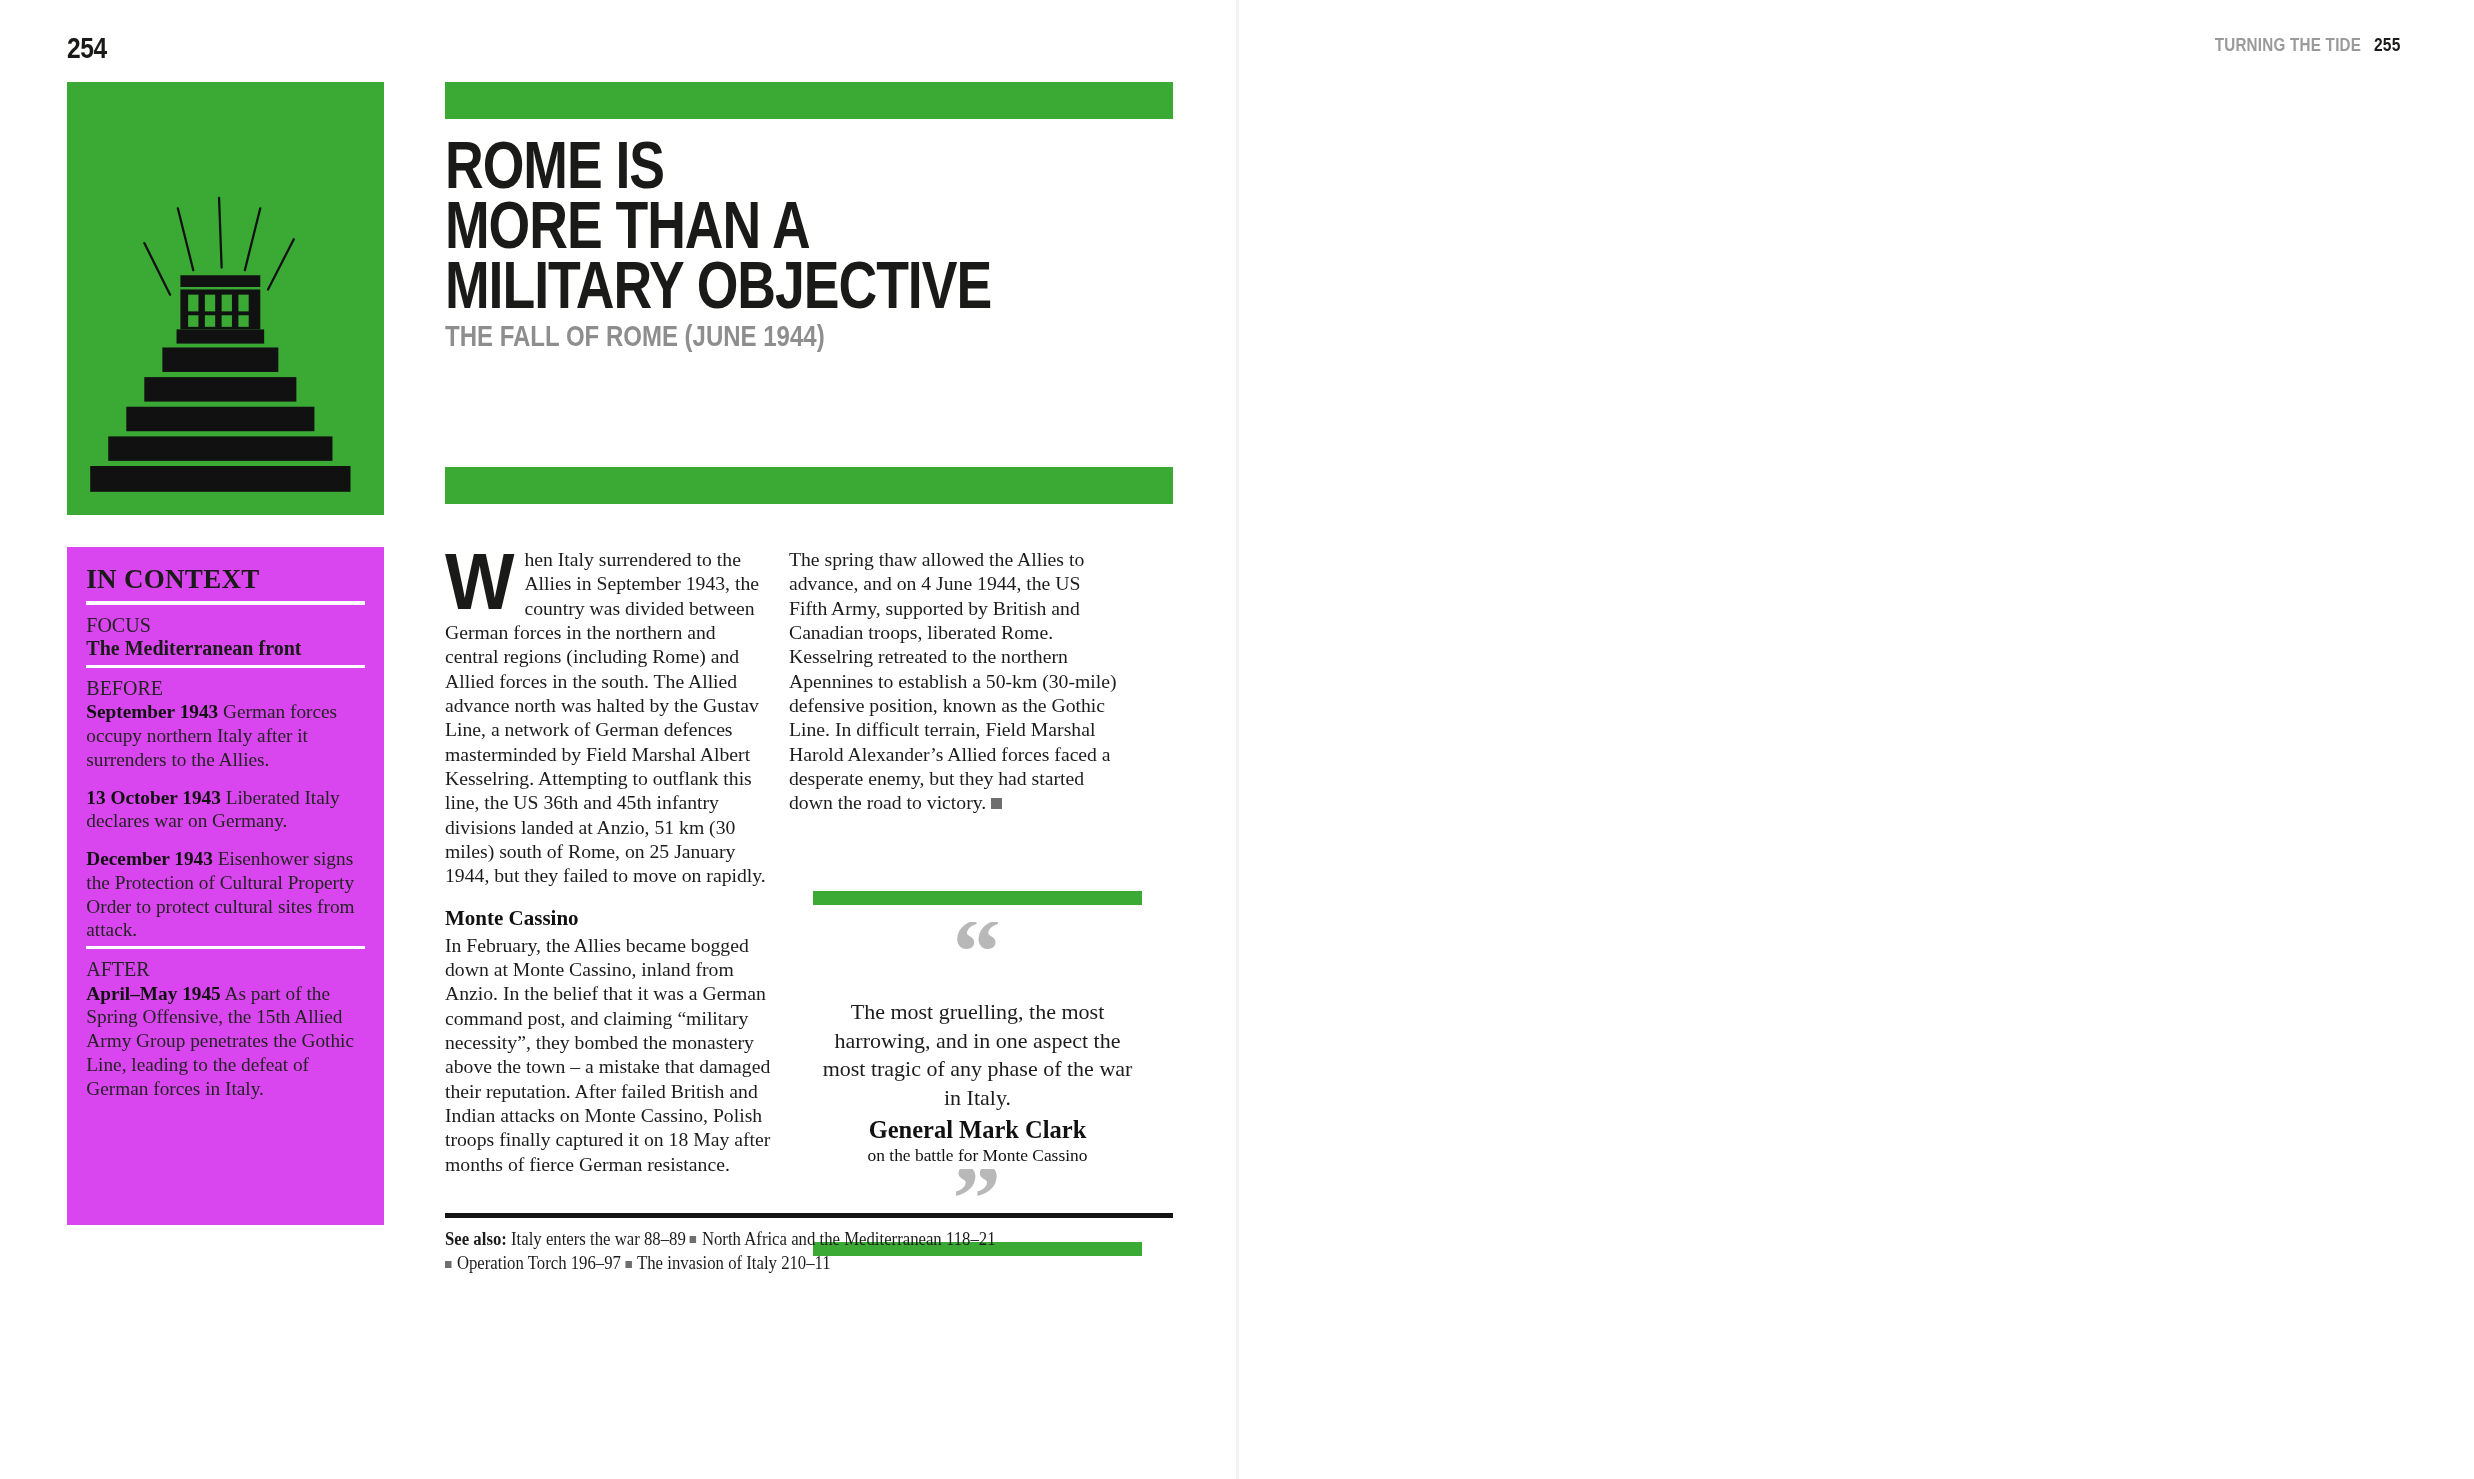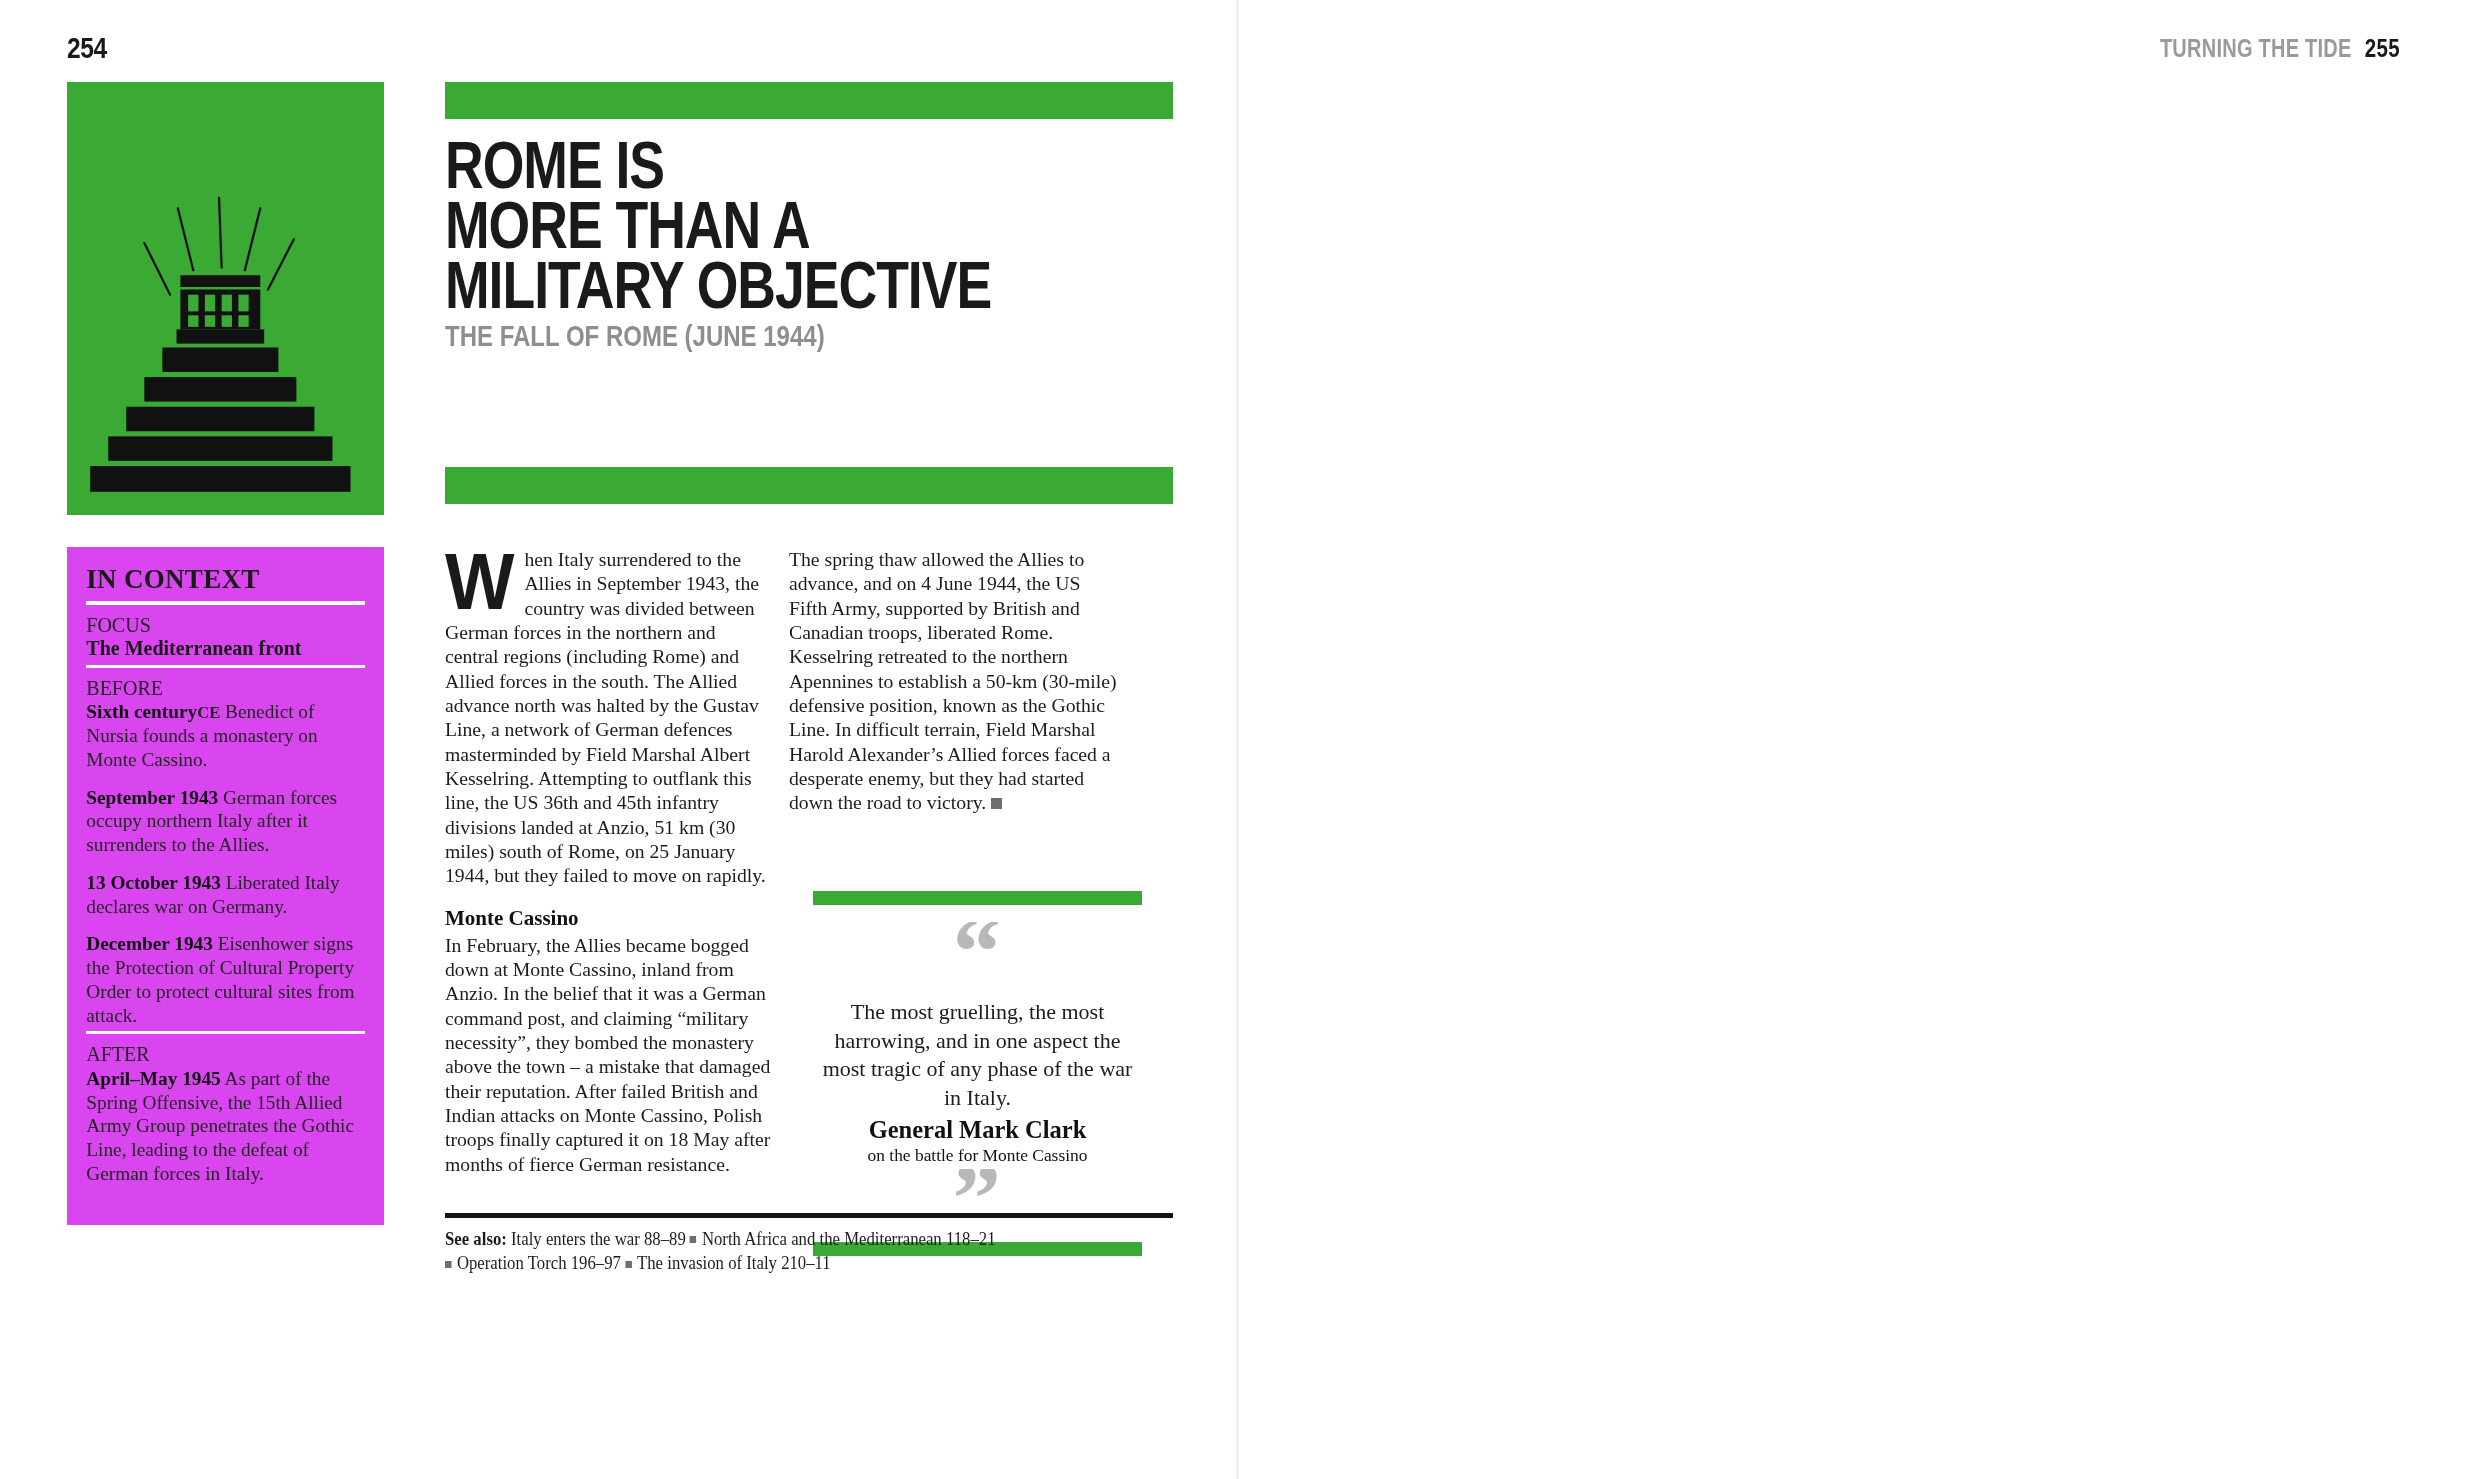--- a/index.html
+++ b/index.html
@@ -38,21 +38,21 @@
     transform: scaleX(0.82);
     transform-origin: left top;
   }
   .folio-left { left: 67px; top: 31px; }
   .running-head {
     position: absolute;
     right: 70px;
     top: 34px;
     font-family: "Liberation Sans", "DejaVu Sans", sans-serif;
     font-weight: 700;
-    font-size: 25px;
+    font-size: 19px;
     letter-spacing: 0.3px;
     white-space: nowrap;
     text-align: right;
   }
   .running-head .rh-text { color: #9a9a9a; transform: scaleX(0.8); display: inline-block; transform-origin: right; }
   .running-head .rh-num  { color: #1a1a18; margin-left: 10.3px; display:inline-block; transform: scaleX(0.82); }
 
   
   .hero-illus {
     position: absolute;
@@ -306,23 +306,20 @@
     <div class="title-bar bar-green title-bar-bottom" style="left:445px; top:467px; width:728px;"></div>
 
     <div class="context-box ctx-left">
       <div class="ctx-head">IN CONTEXT</div>
       <div class="ctx-rule"></div>
       <div class="ctx-label">FOCUS</div>
       <div class="ctx-focus">The Mediterranean front</div>
       <div class="ctx-rule"></div>
       <div class="ctx-label">BEFORE</div>
       <div class="ctx-entry">
-        <b>Sixth century</b><span class="sc">CE</span><span> Benedict of Nursia founds a monastery on Monte Cassino.</span>
-      </div>
-      <div class="ctx-entry">
         <b>September 1943</b><span> German forces occupy northern Italy after it surrenders to the Allies.</span>
       </div>
       <div class="ctx-entry">
         <b>13 October 1943</b><span> Liberated Italy declares war on Germany.</span>
       </div>
       <div class="ctx-entry" style="margin-bottom:3px;">
         <b>December 1943</b><span> Eisenhower signs the Protection of Cultural Property Order to protect cultural sites from attack.</span>
       </div>
       <div class="ctx-rule"></div>
       <div class="ctx-label">AFTER</div>

